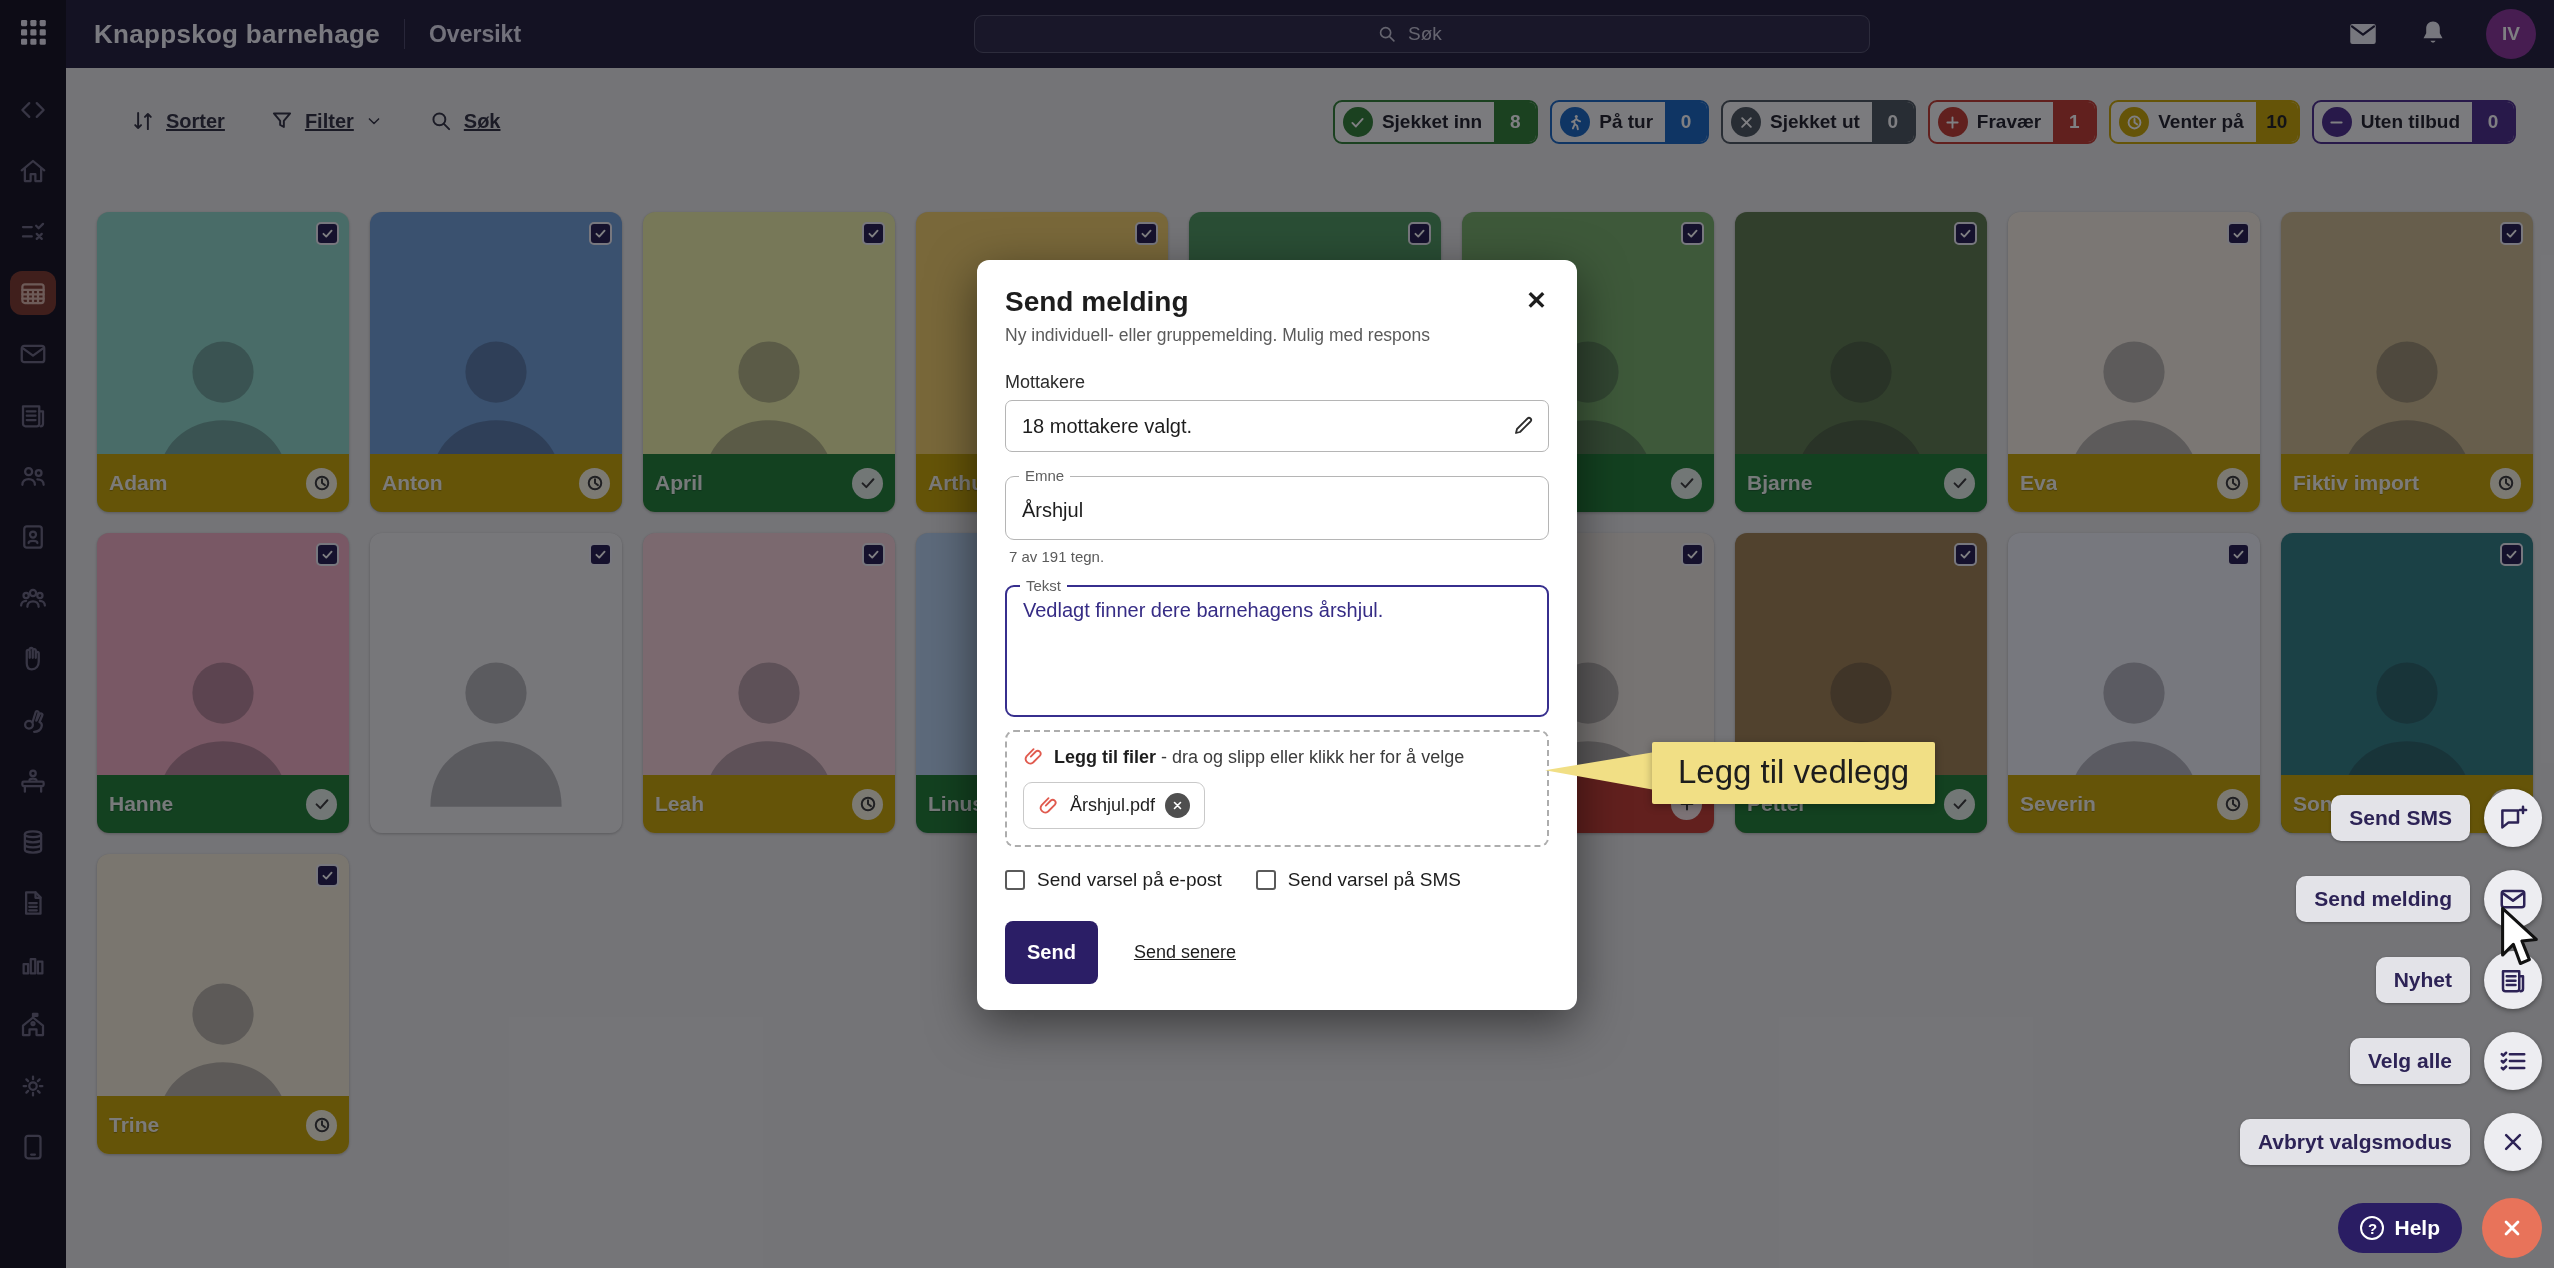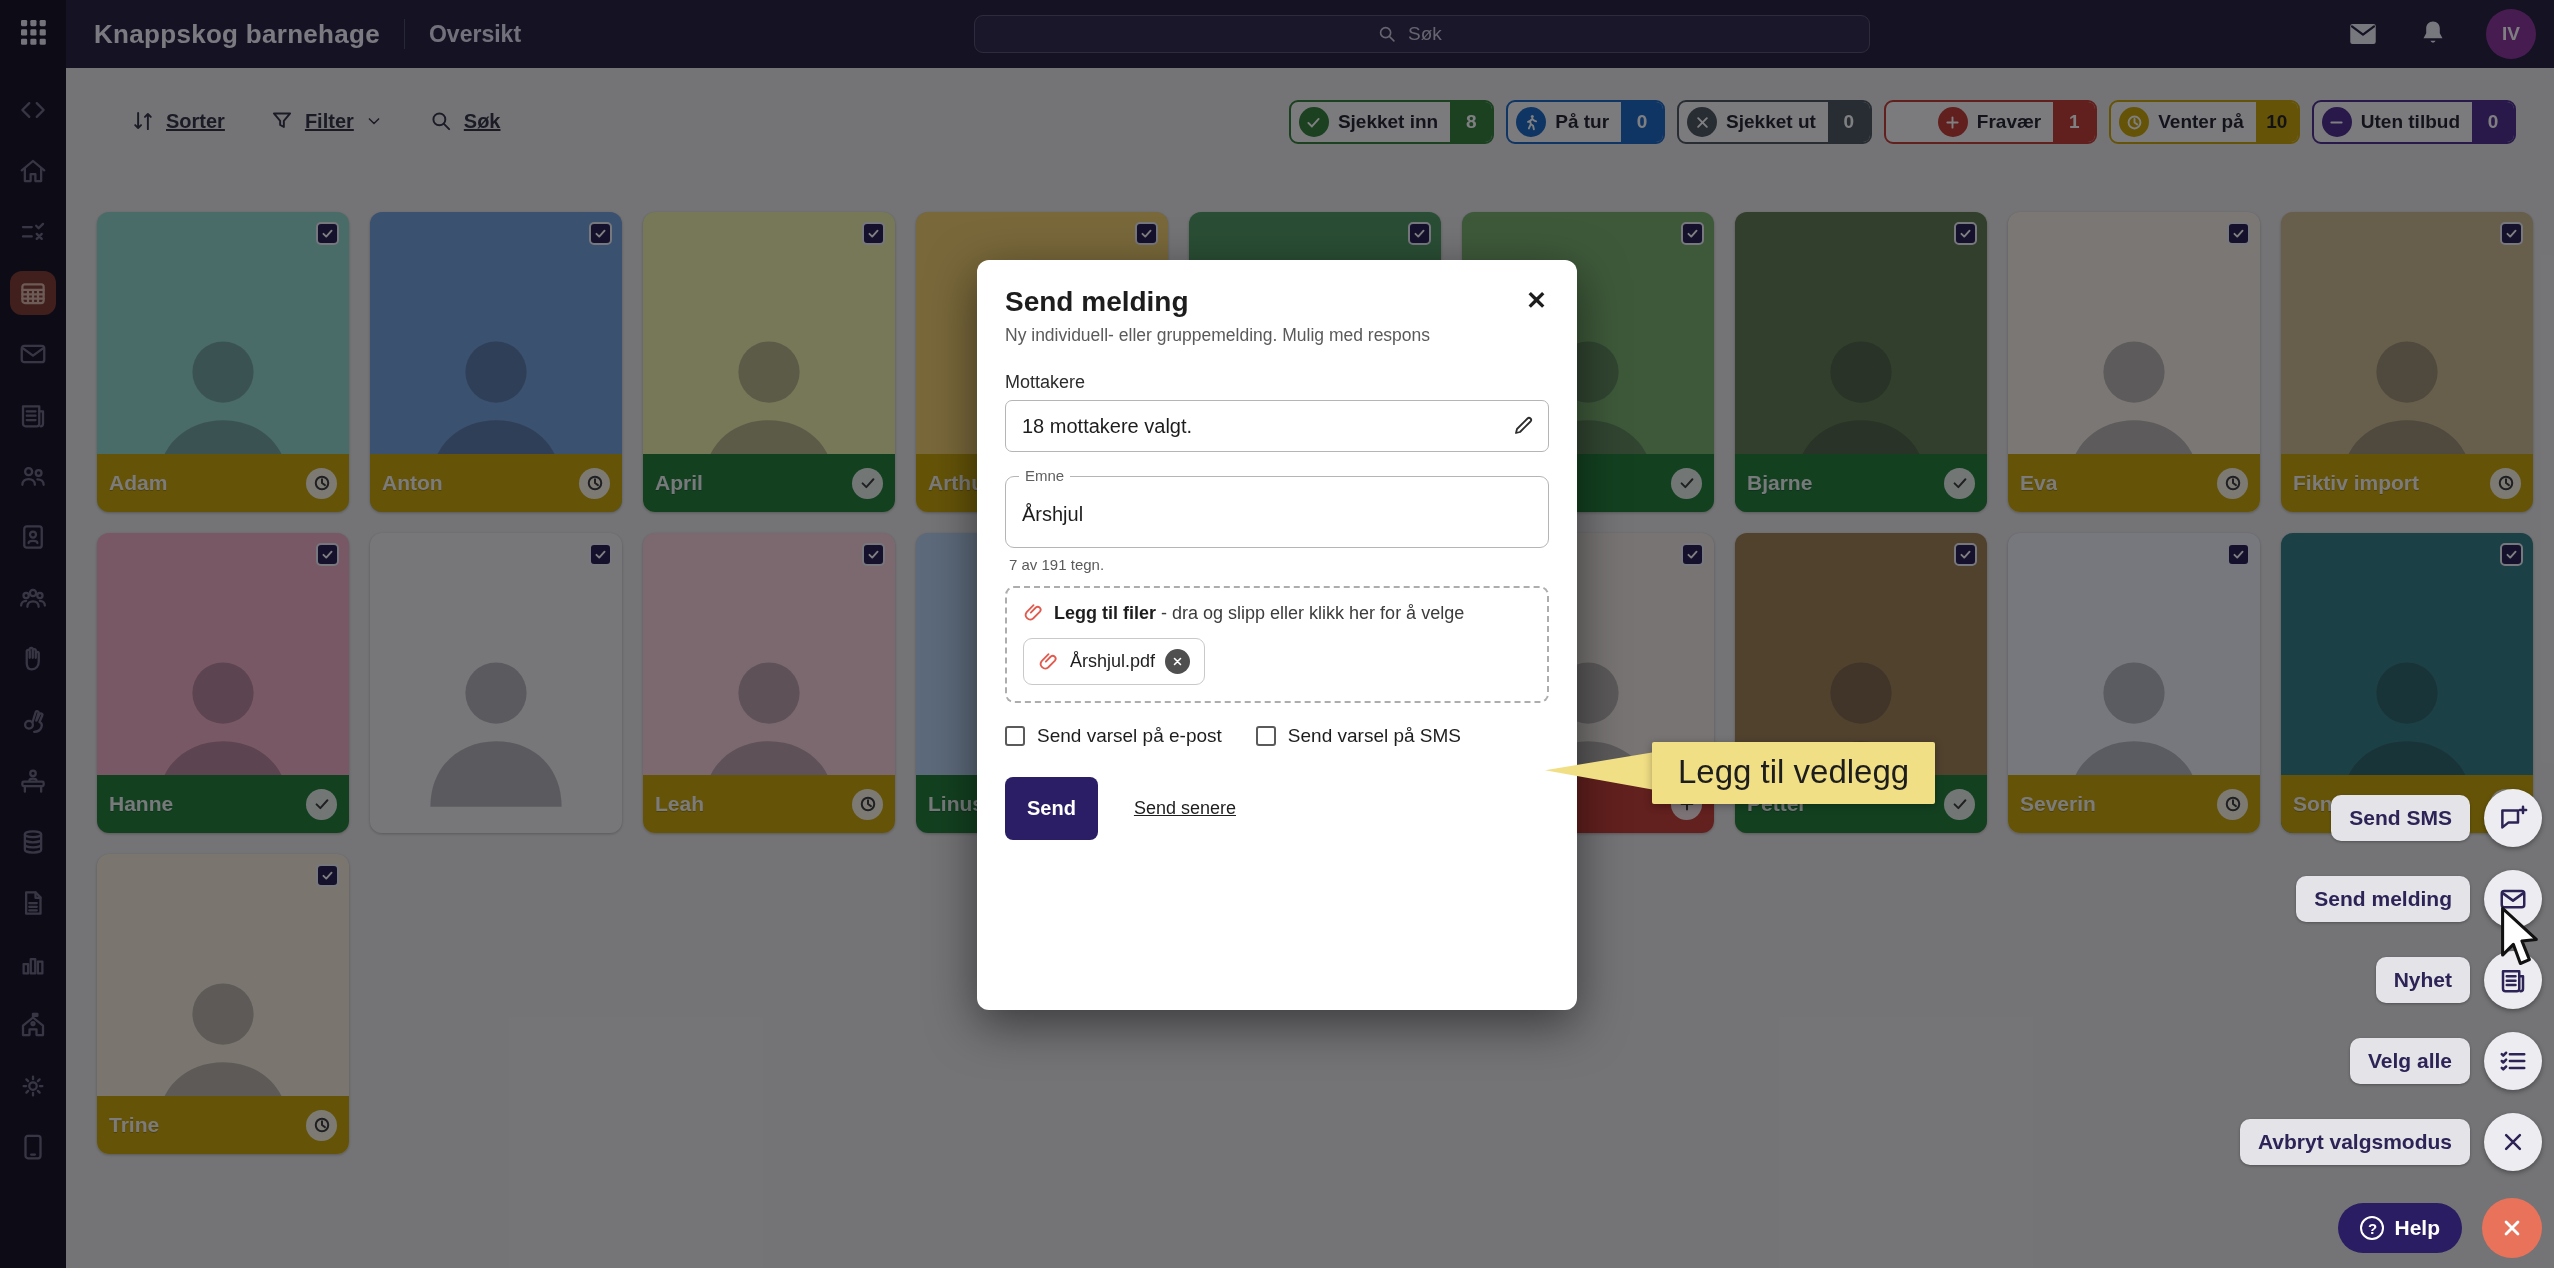--- a/index.html
+++ b/index.html
@@ -385,21 +385,21 @@
           <span class="chip-ic" style="background:#4a545c">
             <span class="ic">
               <svg viewBox="0 0 24 24">
                 <path d="m6.5 6.5 11 11M17.5 6.5l-11 11"></path>
               </svg>
             </span>
           </span>
           <span class="chip-label">Sjekket ut</span>
           <span class="chip-count" style="background:#4a545c">0</span>
         </div>
-        <div class="chip" style="border-color: rgb(192, 57, 46); padding-left: 44px;">
+        <div class="chip" style="border-color: rgb(192, 57, 46);">
           <span class="chip-ic" style="background:#c0392e">
             <span class="ic">
               <svg viewBox="0 0 24 24">
                 <path d="M12 5.5v13M5.5 12h13"></path>
               </svg>
             </span>
           </span>
           <span class="chip-label">Fravær</span>
           <span class="chip-count" style="background:#c0392e">1</span>
         </div>
@@ -925,20 +925,24 @@
           </svg>
         </span>
     </div>
 
     <div class="fieldset fs-emne">
       <span class="flabel">Emne</span>
       <input value="Årshjul" style="">
     </div>
     <div class="m-counter">7 av 191 tegn.</div>
 
+    <div class="fieldset fs-tekst">
+      <span class="flabel">Tekst</span>
+      <textarea style="">Vedlagt finner dere barnehagens årshjul.</textarea>
+    </div>
 
     <div class="dropzone">
       <div class="dz-line">
         <span class="dz-clip ic">
             <svg viewBox="0 0 24 24">
               <path d="M8.5 11.5 14 6a3.2 3.2 0 0 1 4.5 4.5L11 18a5 5 0 0 1-7-7l7.5-7.5"></path>
             </svg>
           </span>
         <span><span class="dz-bold">Legg til filer</span>
         <span>- dra og slipp eller klikk her for å velge</span></span>

